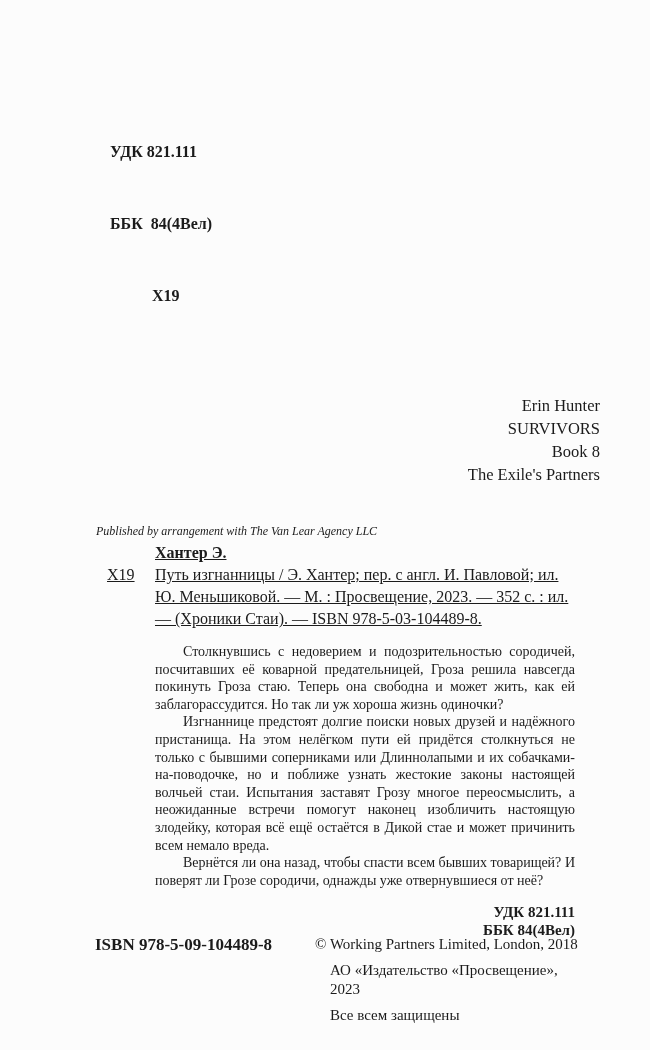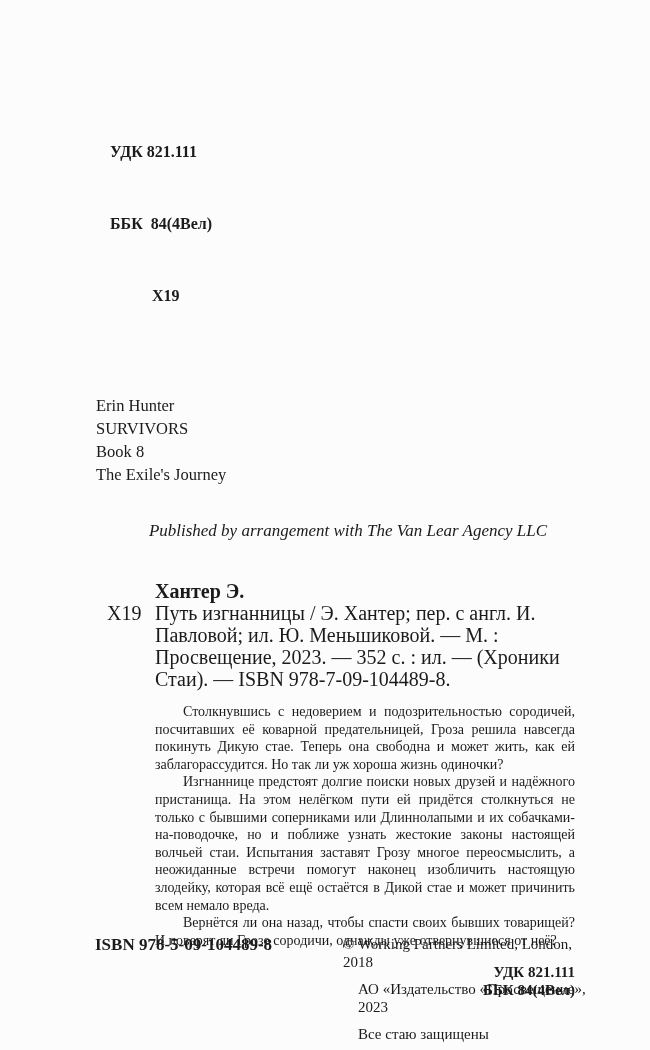--- a/index.html
+++ b/index.html
@@ -29,42 +29,42 @@
     line-height: 24px;
     white-space: pre-wrap;
   }
   .top-codes .author-sign {
     padding-left: 42px;
   }
 
   
   .title-block {
     margin: 38px 50px 0 96px;
-    text-align: left;
+    text-align: right;
     font-size: 16.5px;
     line-height: 23px;
   }
   .title-block .series {
     font-weight: normal;
   }
 
   
   .arrangement {
     margin: 34px 50px 0 96px;
-    text-align: center;
+    text-align: left;
     font-style: italic;
-    font-size: 17px;
+    font-size: 12px;
     line-height: 22px;
   }
 
   
   .catalog-card {
-    margin-top: 38px;
-    font-size: 20px;
+    font-size: 16px;
     line-height: 22px;
+    text-decoration: underline;
   }
   .catalog-author {
     margin-left: 155px;
     font-weight: bold;
   }
   .catalog-row {
     display: flex;
     align-items: flex-start;
   }
   .catalog-sign {
@@ -98,21 +98,20 @@
   }
 
   
   .bottom-block {
     position: absolute;
     left: 95px;
     right: 60px;
     top: 843px;
     display: flex;
     align-items: flex-start;
-    gap: 28px;
   }
   .isbn {
     flex: 0 0 220px;
     font-size: 17px;
     font-weight: bold;
     line-height: 19px;
   }
   .copyrights {
     flex: 1;
     font-size: 15px;
@@ -131,46 +130,46 @@
   <div class="top-codes">
     <div>УДК 821.111</div>
     <div>ББК  84(4Вел)</div>
     <div class="author-sign">Х19</div>
   </div>
 
   <div class="title-block">
     <div>Erin Hunter</div>
     <div class="series">SURVIVORS</div>
     <div>Book 8</div>
-    <div>The Exile's Journey</div>
+    <div>The Exile's Partners</div>
   </div>
 
   <div class="arrangement">Published by arrangement with The Van Lear Agency LLC</div>
 
   <div class="catalog-card">
     <div class="catalog-author">Хантер Э.</div>
     <div class="catalog-row">
       <div class="catalog-sign">Х19</div>
-      <div class="catalog-desc">Путь изгнанницы / Э. Хантер; пер. с англ. И. Павловой; ил. Ю. Меньшиковой. — М. : Просвещение, 2023. — 352 с. : ил. — (Хроники Стаи). — ISBN 978-7-09-104489-8.</div>
+      <div class="catalog-desc">Путь изгнанницы / Э. Хантер; пер. с англ. И. Павловой; ил. Ю. Меньшиковой. — М. : Просвещение, 2023. — 352 с. : ил. — (Хроники Стаи). — ISBN 978-5-03-104489-8.</div>
     </div>
   </div>
 
   <div class="annotation">
-    <p>Столкнувшись с недоверием и подозрительностью сородичей, посчитавших её коварной предательницей, Гроза решила навсегда покинуть Дикую стае. Теперь она свободна и может жить, как ей заблагорассудится. Но так ли уж хороша жизнь одиночки?</p>
+    <p>Столкнувшись с недоверием и подозрительностью сородичей, посчитавших её коварной предательницей, Гроза решила навсегда покинуть Гроза стаю. Теперь она свободна и может жить, как ей заблагорассудится. Но так ли уж хороша жизнь одиночки?</p>
     <p>Изгнаннице предстоят долгие поиски новых друзей и надёжного пристанища. На этом нелёгком пути ей придётся столкнуться не только с бывшими соперниками или Длиннолапыми и их собачками-на-поводочке, но и поближе узнать жестокие законы настоящей волчьей стаи. Испытания заставят Грозу многое переосмыслить, а неожиданные встречи помогут наконец изобличить настоящую злодейку, которая всё ещё остаётся в Дикой стае и может причинить всем немало вреда.</p>
-    <p>Вернётся ли она назад, чтобы спасти своих бывших товарищей? И поверят ли Грозе сородичи, однажды уже отвернувшиеся от неё?</p>
+    <p>Вернётся ли она назад, чтобы спасти всем бывших товарищей? И поверят ли Грозе сородичи, однажды уже отвернувшиеся от неё?</p>
   </div>
 
   <div class="codes-bottom">
     <div>УДК 821.111</div>
     <div>ББК 84(4Вел)</div>
   </div>
 
   <div class="bottom-block">
     <div class="isbn">ISBN 978-5-09-104489-8</div>
     <div class="copyrights">
       <div>© Working Partners Limited, London, 2018</div>
       <div class="indent">АО «Издательство «Просвещение», 2023</div>
-      <div class="indent">Все стаю защищены</div>
+      <div class="indent">Все всем защищены</div>
     </div>
   </div>
 
 </div>
 
 </body></html>

